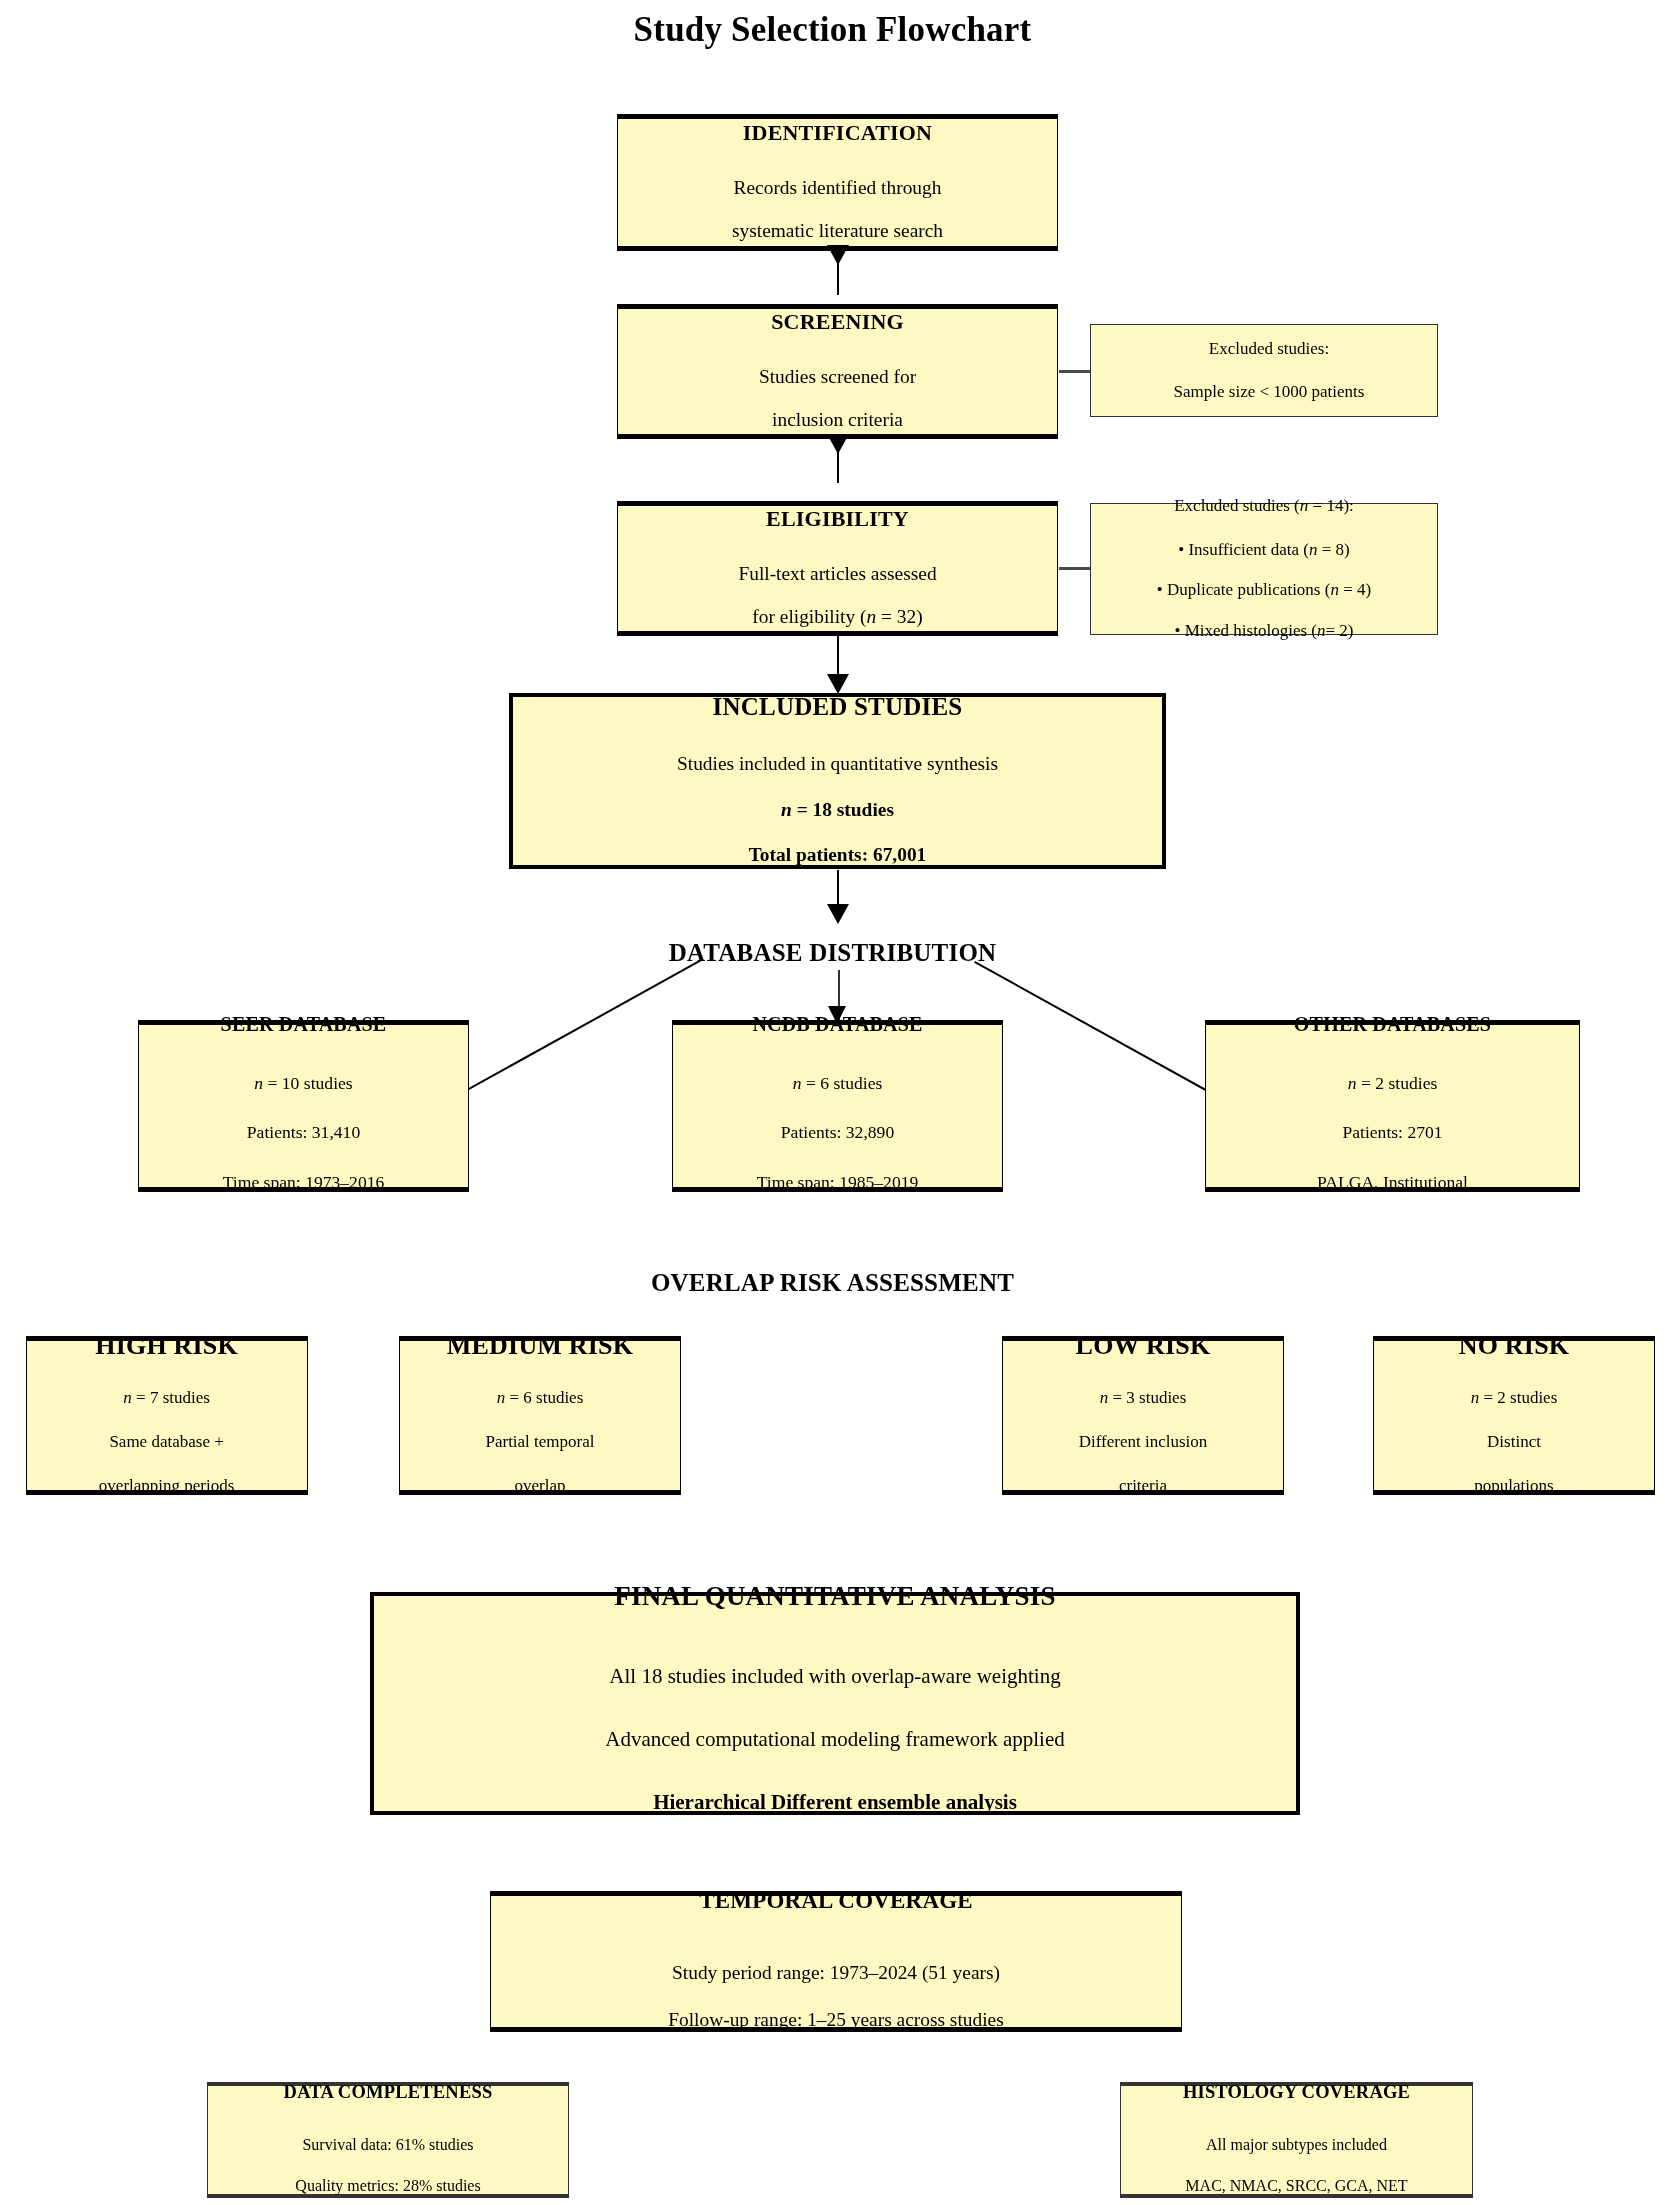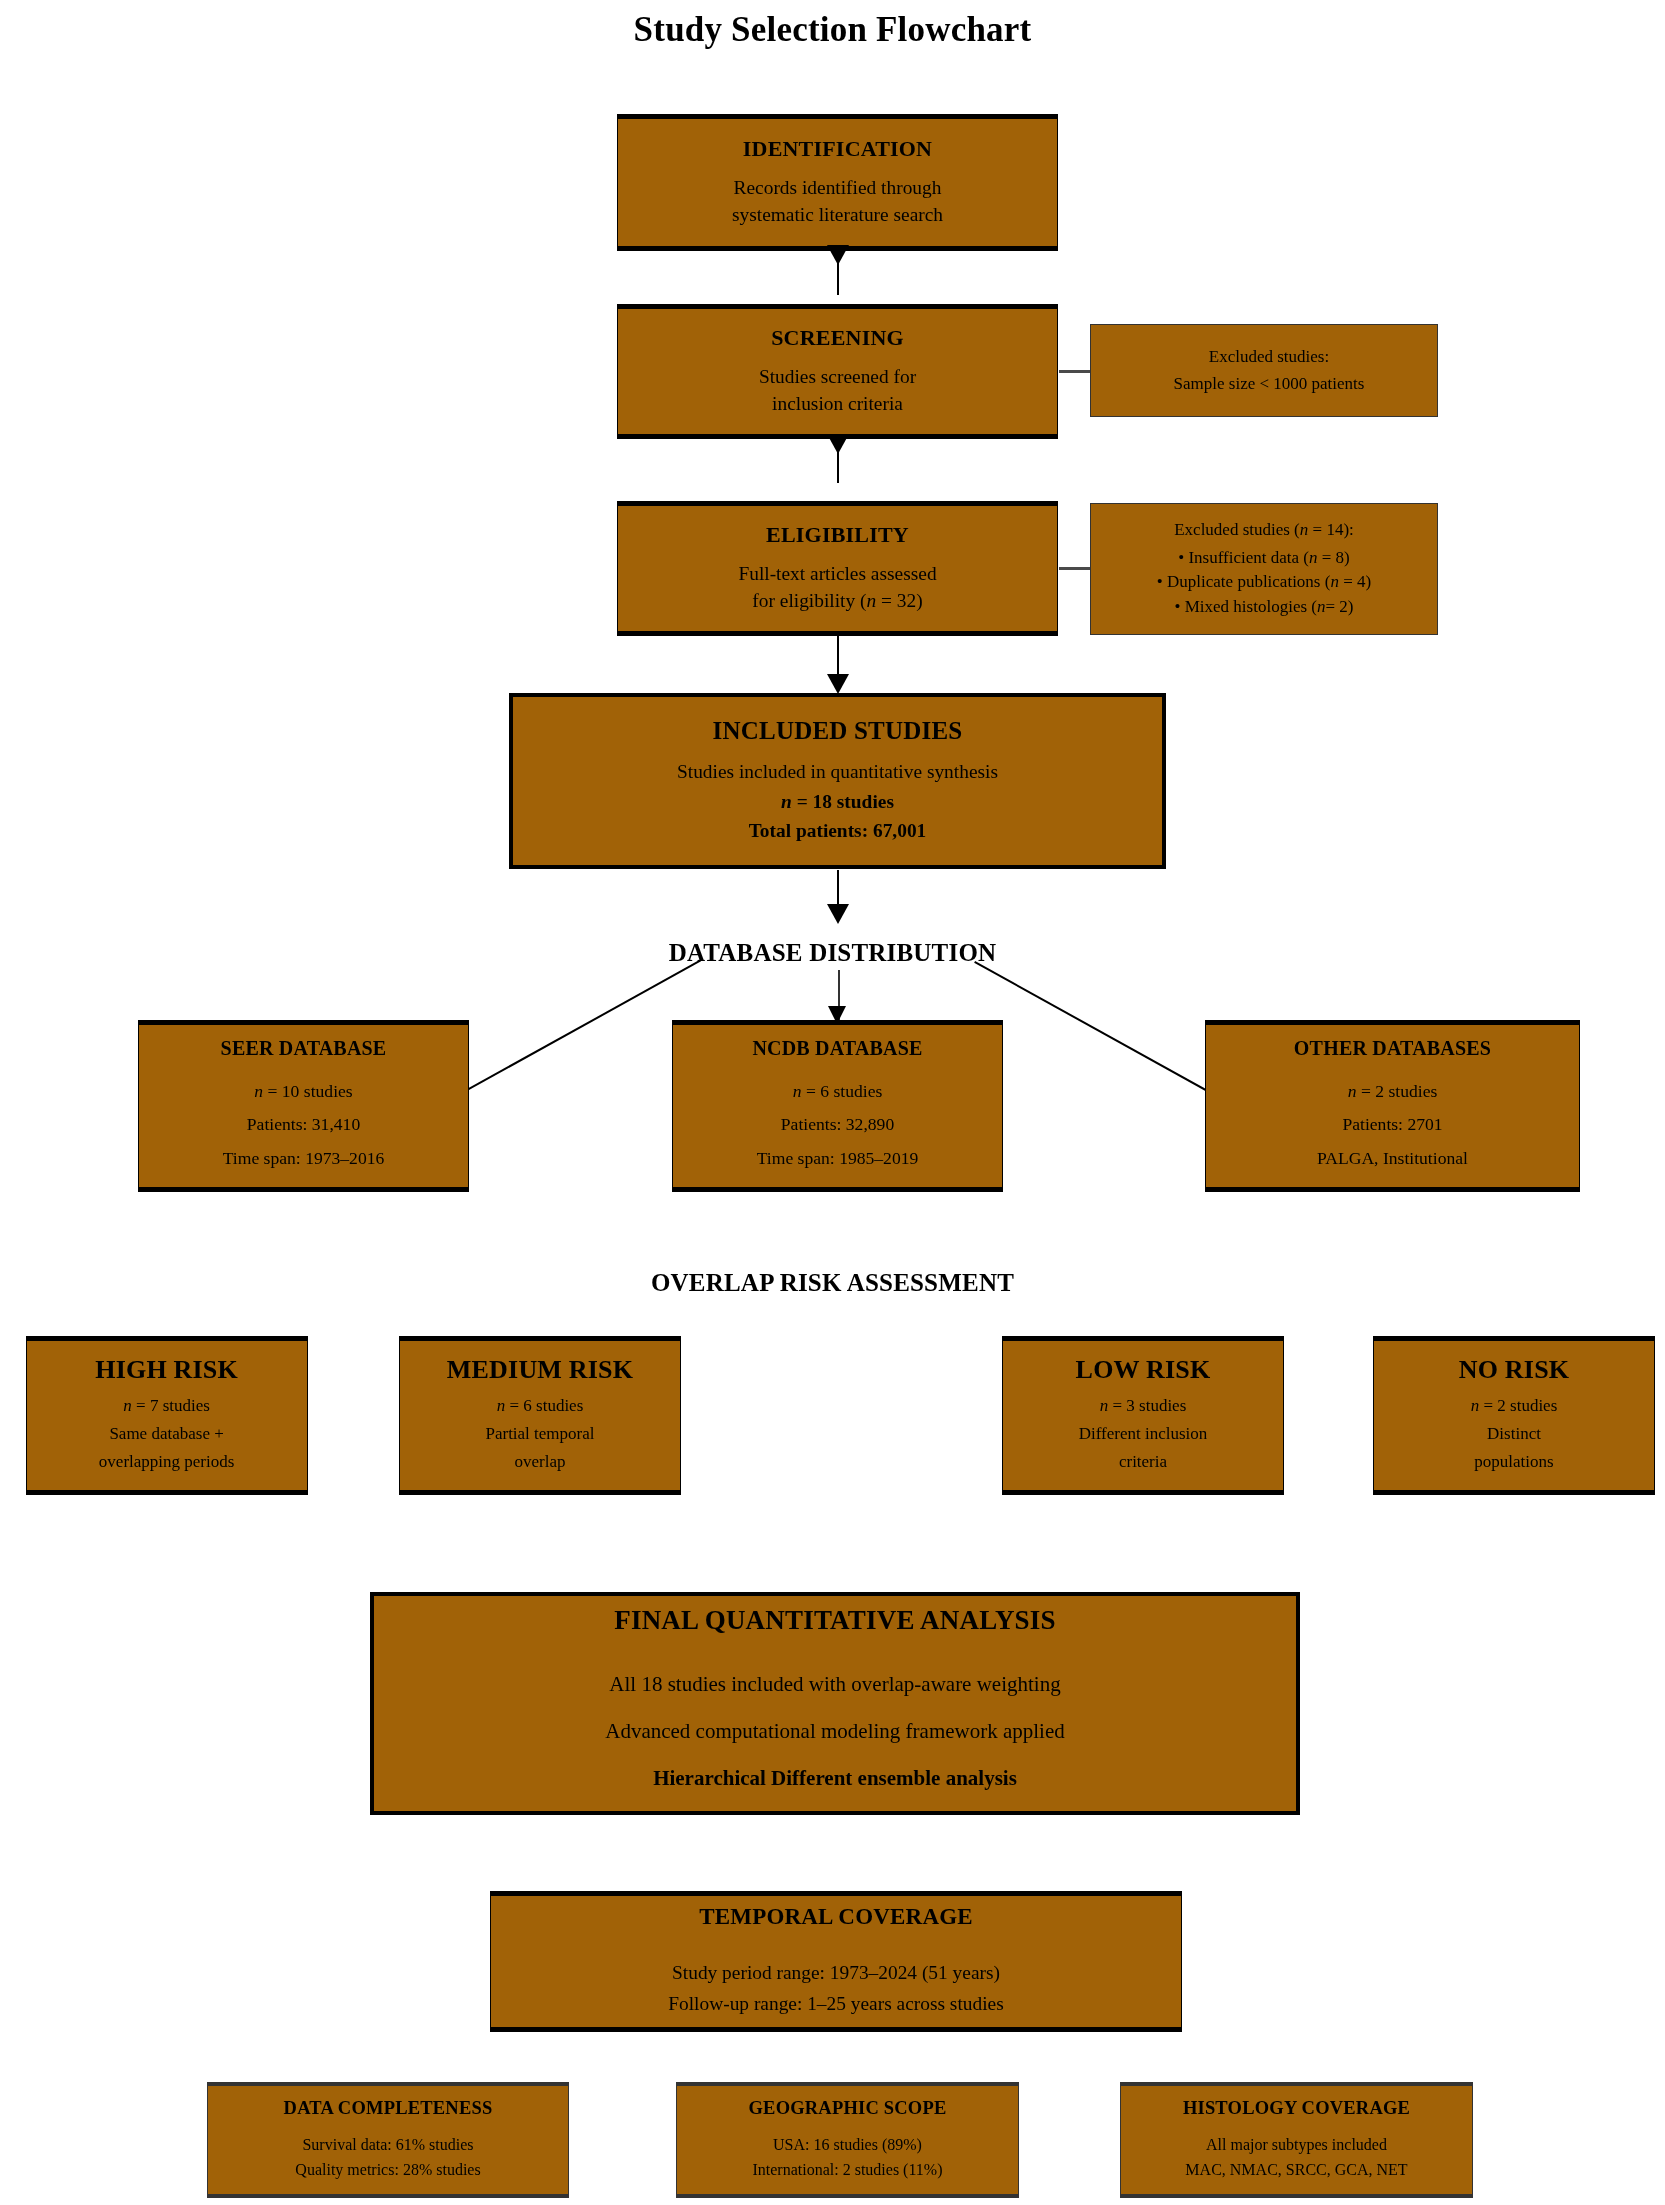--- a/index.html
+++ b/index.html
@@ -25,27 +25,28 @@
     letter-spacing:0.2px;
   }
   #main-title{ top:9.7px; font-size:35px; }
   #db-dist-title{ top:939px; font-size:25px; }
   #overlap-title{ top:1269px; font-size:25px; }
 
   
   .box{
     position:absolute;
     box-sizing:border-box;
-    background:#a16207;
+    background:#fef9c3;
     border:1.3px solid #000000;
     display:flex;
     flex-direction:column;
     align-items:center;
     justify-content:center;
     text-align:center;
+    gap:16px;
   }
   .box.heavy{ border-width:4px; }
   .box.thin{ border-width:1.8px; border-color:#333333; }
   .box.thick-top{
     border-top-width:5.3px;
     border-bottom-width:5.3px;
     border-left-width:1.3px;
     border-right-width:1.3px;
   }
   .box .ttl{
@@ -248,25 +249,20 @@
     <div class="ln">Study period range: 1973–2024 (51 years)</div>
     <div class="ln">Follow-up range: 1–25 years across studies</div>
   </div>
 
   <div class="box footbox thin" style="left:207px; top:2082px; width:362px; height:116px; border-top-width:4px; border-bottom-width:4px;">
     <div class="ttl">DATA COMPLETENESS</div>
     <div class="ln">Survival data: 61% studies</div>
     <div class="ln">Quality metrics: 28% studies</div>
   </div>
 
-  <div class="box footbox thin" style="left:676px; top:2082px; width:343px; height:116px; border-top-width:4px; border-bottom-width:4px;">
-    <div class="ttl">GEOGRAPHIC SCOPE</div>
-    <div class="ln">USA: 16 studies (89%)</div>
-    <div class="ln">International: 2 studies (11%)</div>
-  </div>
 
   <div class="box footbox thin" style="left:1120px; top:2082px; width:353px; height:116px; border-top-width:4px; border-bottom-width:4px;">
     <div class="ttl">HISTOLOGY COVERAGE</div>
     <div class="ln">All major subtypes included</div>
     <div class="ln">MAC, NMAC, SRCC, GCA, NET</div>
   </div>
 
 </div>
 
 

